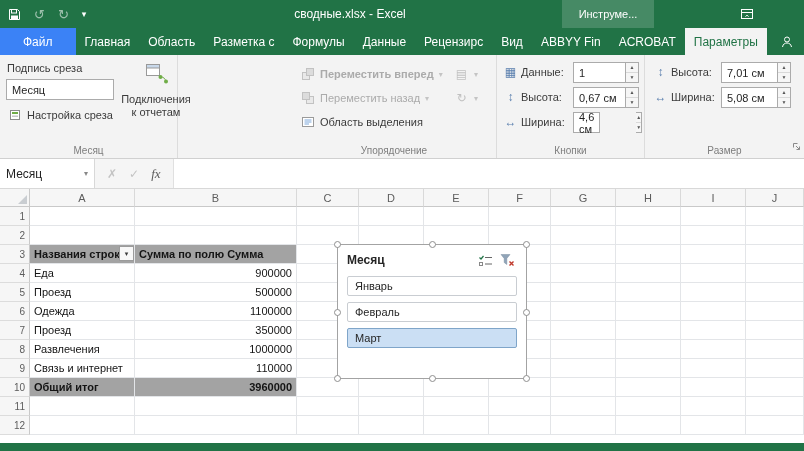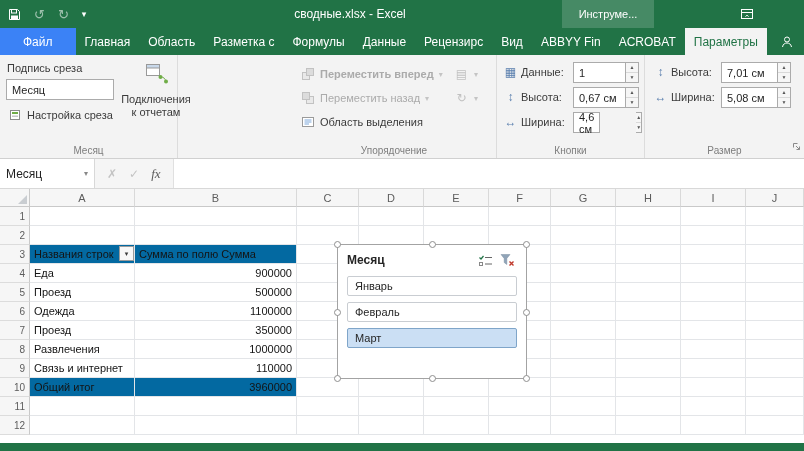--- a/index.html
+++ b/index.html
@@ -65,21 +65,21 @@
   
   .sheet{position:absolute;top:189px;left:0;width:804px;height:254px;background:#fff;}
   .colheads{display:flex;height:18px;}
   .corner{background:#f6f6f6;border-right:1px solid #c9c9c9;border-bottom:1px solid #c9c9c9;position:relative;}
   .corner::after{content:"";position:absolute;right:2px;bottom:2px;border-left:9px solid transparent;border-bottom:9px solid #c9cdd1;}
   .chead{background:#f6f6f6;border-right:1px solid #d9d9d9;border-bottom:1px solid #c9c9c9;font-size:11px;color:#5c5c5c;display:flex;align-items:center;justify-content:center;}
   .grow{display:flex;height:19px;}
   .rhead{background:#f6f6f6;border-right:1px solid #c9c9c9;border-bottom:1px solid #dcdcdc;font-size:10px;color:#5c5c5c;display:flex;align-items:center;justify-content:flex-end;padding-right:4px;}
   .cell{border-right:1px solid #e3e5e8;border-bottom:1px solid #e3e5e8;background:#fff;font-size:11px;color:#141414;display:flex;align-items:center;padding:0 4px;position:relative;overflow:hidden;white-space:nowrap;}
   .cell .num{margin-left:auto;}
-  .cell.header,.cell.total{background:#0369a1;font-weight:normal;}
+  .cell.header,.cell.total{background:#a3a3a3;font-weight:bold;}
   .filter-btn{position:absolute;right:0;top:1px;width:15px;height:15px;background:#f8f8f8;border:1px solid #9b9b9b;display:flex;align-items:center;justify-content:center;font-size:7px;color:#3b3b3b;cursor:pointer;}
 
   
   .slicer{position:absolute;left:337px;top:55px;width:190px;height:135px;background:#fff;border:1px solid #a3a3a3;padding:5px 9px;z-index:5;}
   .slicer-header{display:flex;align-items:center;height:20px;}
   .slicer-title{flex:1;font-weight:bold;font-size:12px;color:#262626;}
   .sl-btn{width:20px;height:18px;display:flex;align-items:center;justify-content:center;cursor:pointer;margin-left:2px;}
   .slicer-item{height:20px;margin-top:6px;border:1px solid #c9cdd2;border-radius:2px;background:#fff;display:flex;align-items:center;padding-left:7px;font-size:11px;color:#262626;cursor:pointer;}
   .slicer-item.selected{background:#cbdff4;border-color:#7fa5c9;}
   .hnd{position:absolute;width:7px;height:7px;border-radius:50%;background:#fff;border:1px solid #8f8f8f;cursor:move;}

